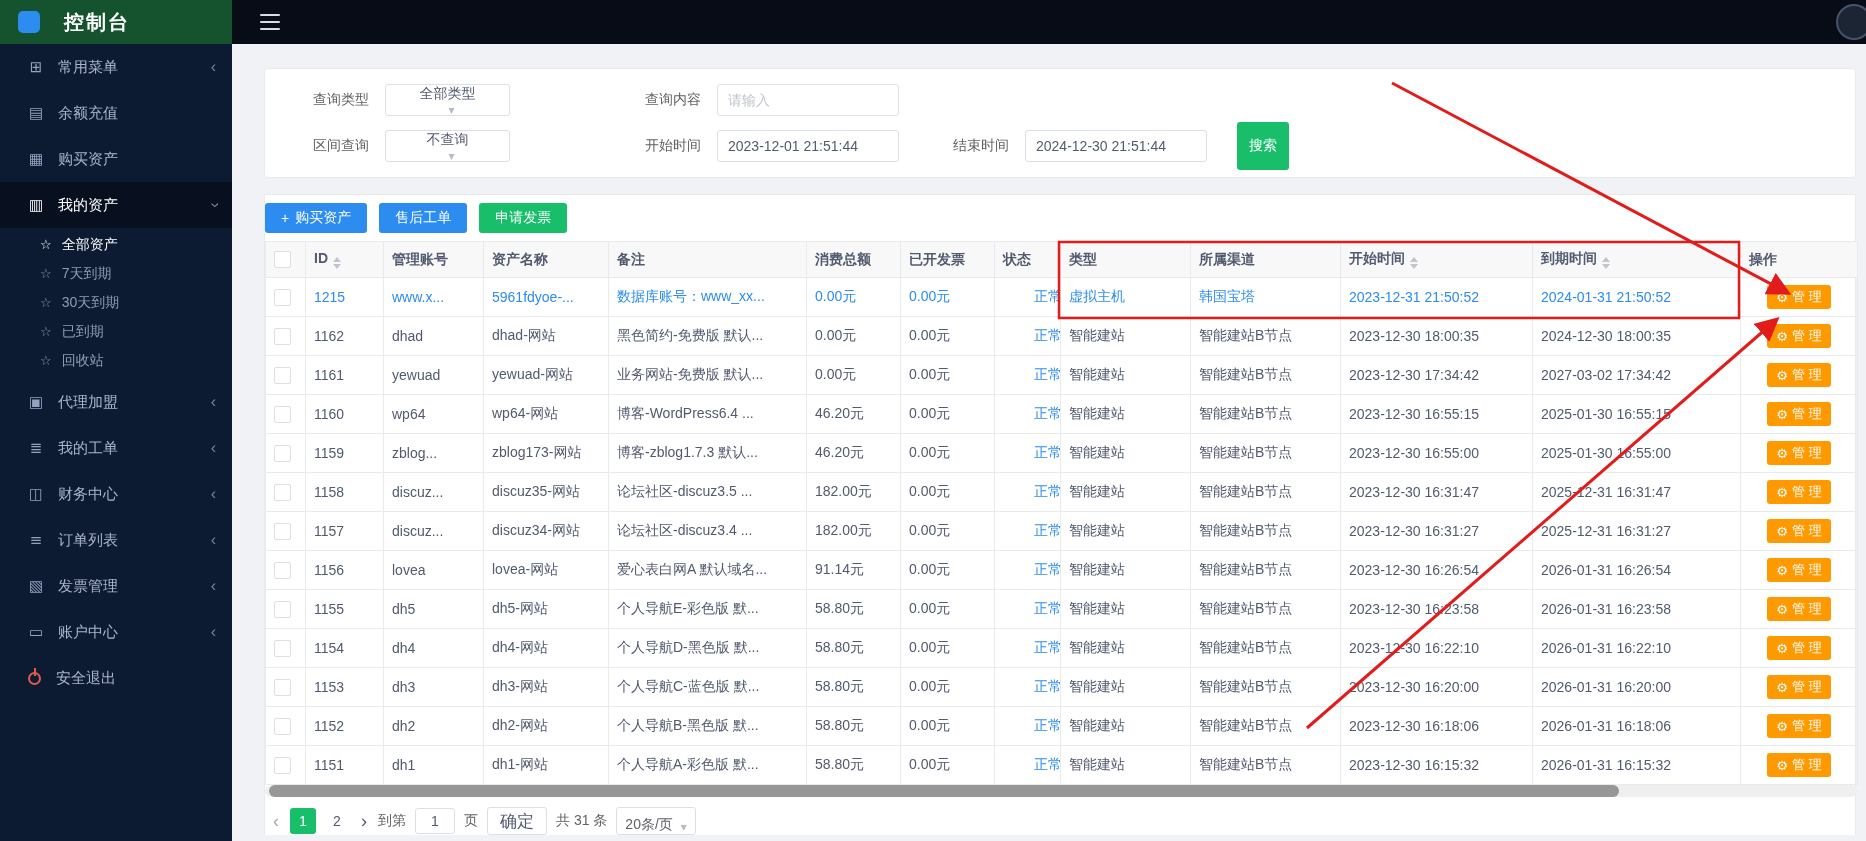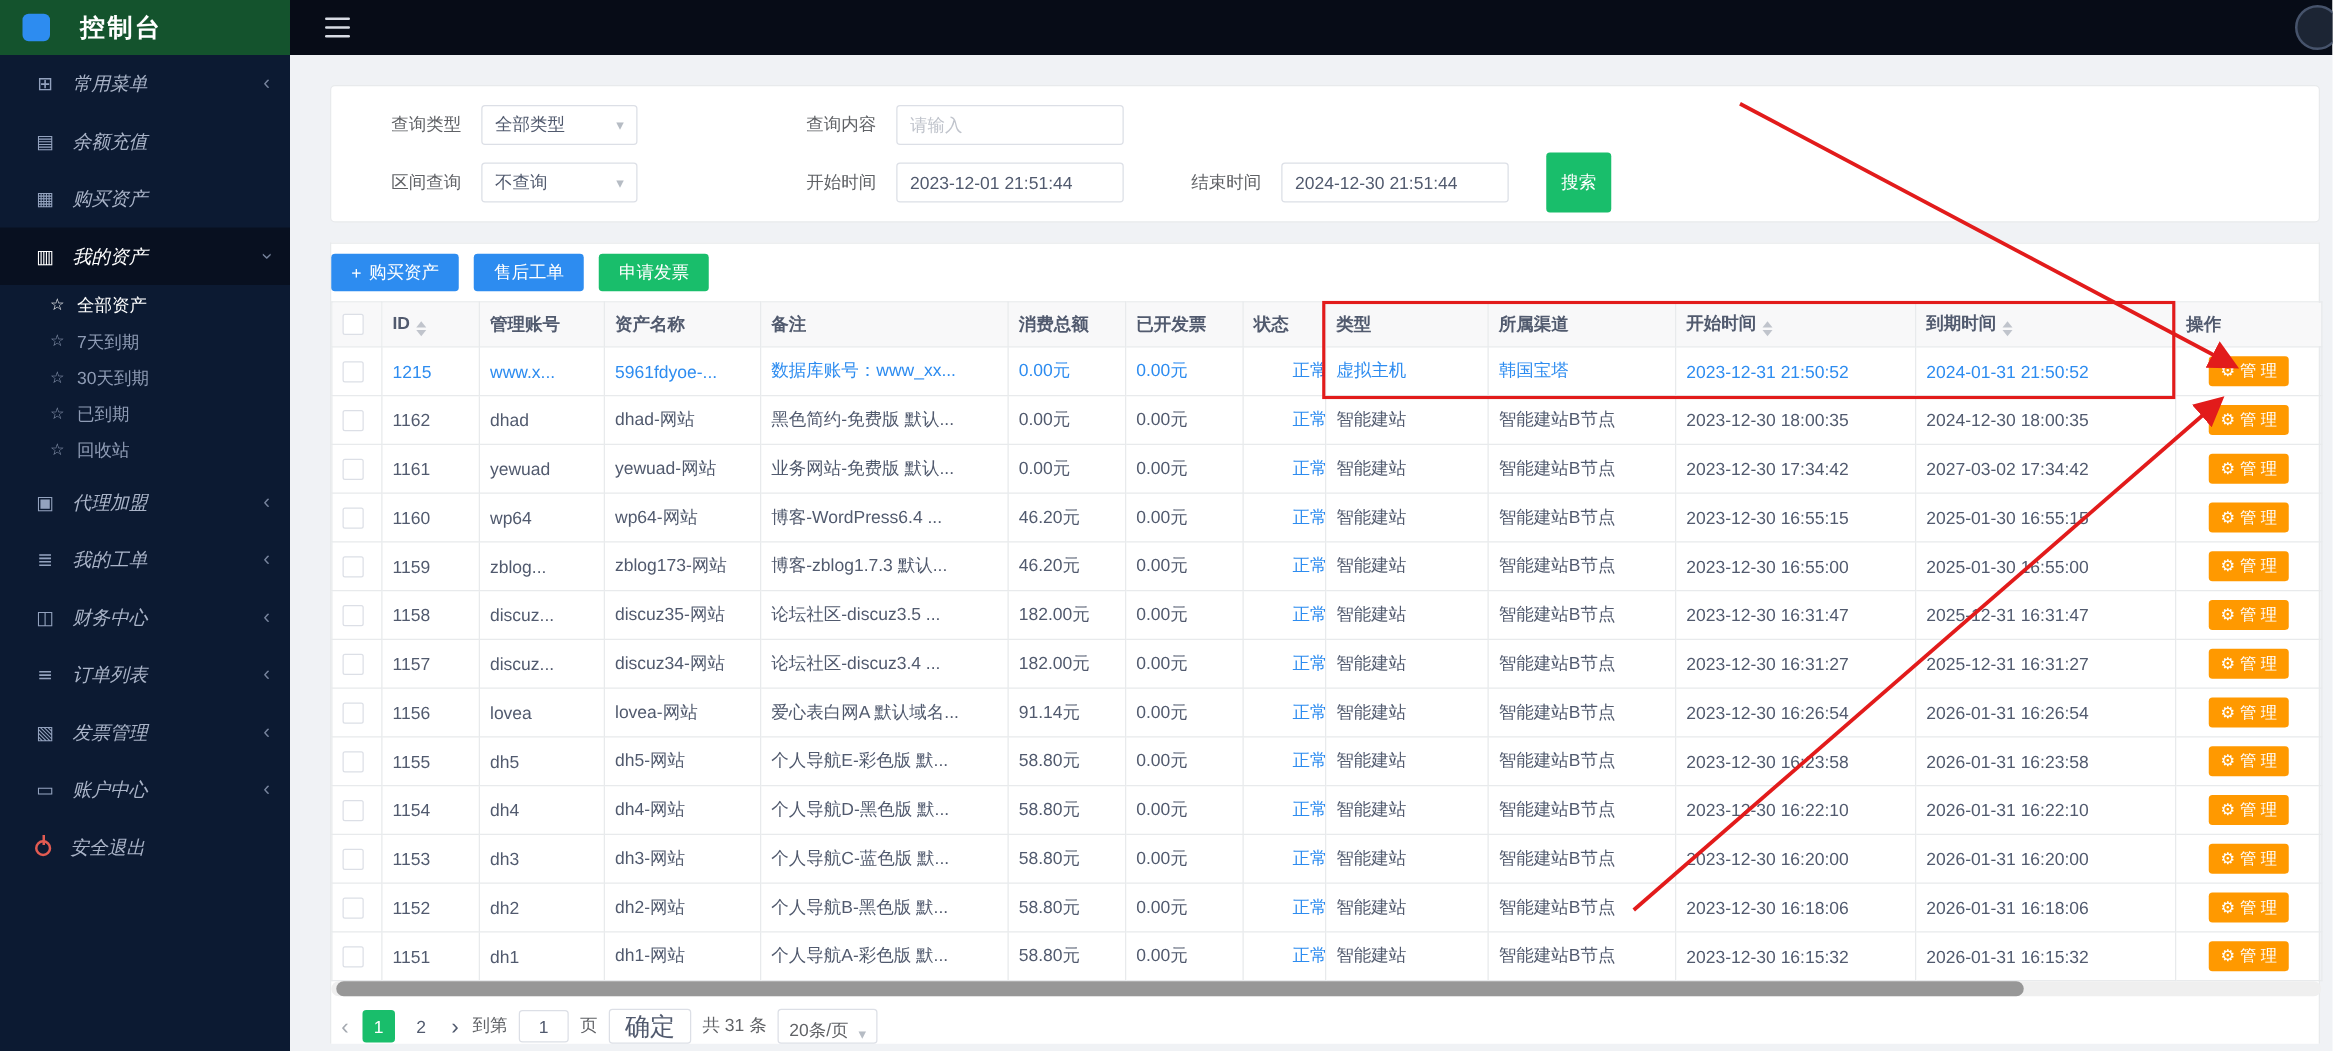--- a/index.html
+++ b/index.html
@@ -18,35 +18,35 @@
   .tb-spacer{flex:1;}
   .avatar{width:32px;height:32px;border-radius:50%;background:#1c2534;border:2px solid #46536b;margin-right:0px;transform:translateX(6px);flex:0 0 auto;}
   
   .sidebar{position:absolute;left:0;top:44px;bottom:0;width:232px;background:#0c1a32;z-index:4;}
   .s-item{height:46px;display:flex;align-items:center;padding:0 16px 0 26px;color:#aab4c8;font-size:15px;cursor:pointer;box-sizing:border-box;}
   .s-item.active{background:#081020;color:#fff;}
   .s-item.active .s-icon{color:#fff;}
   .s-icon{width:20px;margin-right:12px;font-size:15px;color:#93a2be;text-align:center;flex:0 0 auto;font-family:"DejaVu Sans",sans-serif;}
   .s-icon.power{width:13px;height:13px;border:2px solid #e25b52;border-radius:50%;box-sizing:border-box;position:relative;margin-left:2px;margin-right:15px;}
   .s-icon.power::after{content:"";position:absolute;left:50%;top:-6px;transform:translateX(-50%);width:2px;height:8px;background:#e25b52;}
-  .s-label{flex:1;white-space:nowrap;font-style:italic;}
+  .s-label{flex:1;white-space:nowrap;}
   .s-chev{color:#76839c;font-size:16px;line-height:1;}
   .s-chev.down{display:inline-block;transform:rotate(-90deg);}
   .s-sub{padding:2px 0 4px 0;}
   .s-subitem{height:29px;display:flex;align-items:center;padding-left:40px;color:#8f9cb5;font-size:14px;cursor:pointer;}
   .s-subitem.active{color:#ffffff;}
   .s-star{margin-right:10px;font-size:13px;font-family:"DejaVu Sans",sans-serif;}
   
   .content{position:absolute;left:232px;top:44px;width:1634px;height:797px;box-sizing:border-box;padding:24px 10px 0 32px;}
   .filter-card{background:#fff;border:1px solid #e8eaec;border-radius:4px;height:110px;box-sizing:border-box;padding:15px 0 0 48px;}
   .f-row{display:flex;align-items:center;height:32px;}
   .f-row + .f-row{margin-top:14px;}
   .f-label{font-size:14px;color:#606266;margin-right:16px;white-space:nowrap;}
   .f-select{height:32px;box-sizing:border-box;border:1px solid #dcdfe6;border-radius:3px;background:#fff;display:inline-flex;align-items:center;justify-content:space-between;padding:0 10px;font-size:14px;color:#515a6e;cursor:pointer;}
-  .w125{width:125px;}
+  .w125{width:125px;flex-direction:column;}
   .caret{color:#b6bcc4;font-size:12px;margin-left:8px;font-family:"DejaVu Sans",sans-serif;}
   .f-input{height:32px;box-sizing:border-box;border:1px solid #dcdfe6;border-radius:3px;padding:0 10px;font-size:14px;color:#515a6e;width:182px;outline:none;font-family:inherit;}
   .f-input::placeholder{color:#c0c4cc;}
   .gap-a{margin-left:135px;}
   .gap-b{margin-left:54px;}
   .search-btn{margin-left:30px;width:52px;height:48px;background:#19be6b;color:#fff;border:none;border-radius:3px;font-size:14px;cursor:pointer;font-family:inherit;}
   
   .table-card{margin-top:16px;background:#fff;border:1px solid #e8eaec;border-bottom:none;box-sizing:border-box;min-height:603px;}
   .actions{display:flex;gap:12px;padding:8px 0 8px 0;}
   .btn{height:30px;border:none;border-radius:3px;color:#fff;font-size:14px;padding:0 16px;display:inline-flex;align-items:center;gap:6px;cursor:pointer;font-family:inherit;}
@@ -69,21 +69,21 @@
   
   .hscroll{width:1592px;height:12px;background:#efefef;border-radius:6px;margin-top:0px;position:relative;}
   .thumb{position:absolute;left:4px;top:0;height:12px;width:1350px;background:#979797;border-radius:6px;cursor:grab;}
   .pager{display:flex;align-items:center;gap:9px;margin:10px 0 0 6px;font-size:14px;color:#606266;}
   .pg-prev,.pg-next{font-size:18px;color:#a4a9b0;cursor:pointer;padding:0 2px;}
   .pg-next{color:#515a6e;}
   #pages{display:inline-flex;gap:8px;}
   .page{min-width:26px;height:26px;border-radius:3px;display:inline-flex;align-items:center;justify-content:center;cursor:pointer;color:#515a6e;}
   .page.active{background:#19be6b;color:#fff;}
   .pg-input{width:40px;height:26px;border:1px solid #dcdfe6;border-radius:3px;text-align:center;font-size:14px;color:#515a6e;outline:none;font-family:inherit;box-sizing:border-box;}
-  .pg-confirm{height:28px;padding:0 12px;background:#fff;border:1px solid #dcdfe6;border-radius:3px;font-size:20px;color:#515a6e;cursor:pointer;font-family:inherit;}
+  .pg-confirm{height:28px;padding:0 12px;background:#fff;border:1px solid #dcdfe6;border-radius:3px;font-size:17px;color:#515a6e;cursor:pointer;font-family:inherit;}
   .pg-select{height:26px;border:1px solid #dcdfe6;border-radius:3px;display:inline-flex;align-items:flex-end;padding:0 8px;cursor:pointer;background:#fff;}
   
   .anno{position:absolute;left:0;top:0;width:1866px;height:841px;pointer-events:none;z-index:50;}
 </style>
 </head>
 <body>
 
 <header class="topbar">
   <div class="logo">
     <span class="logo-mark"></span>

